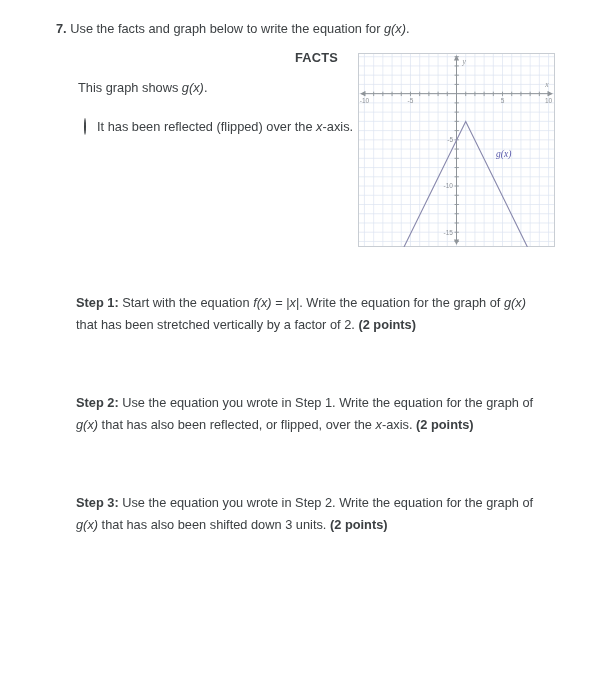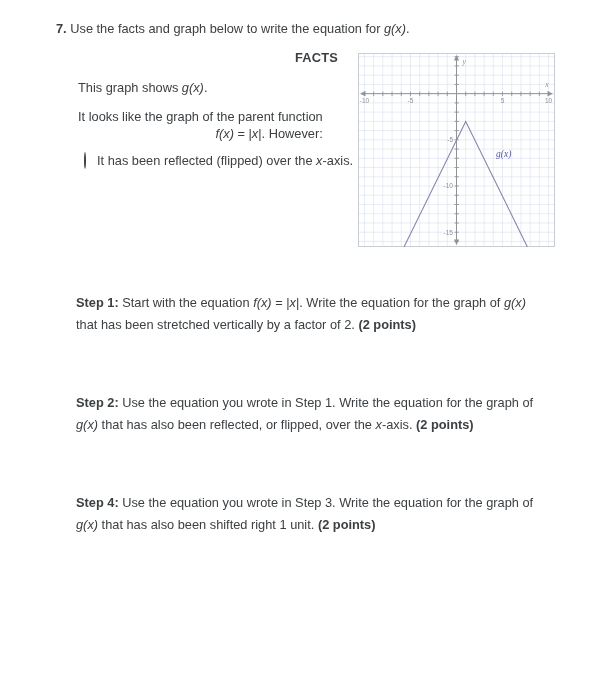--- a/index.html
+++ b/index.html
@@ -30,21 +30,20 @@
 
 <div class="facts-heading">FACTS</div>
 
 <div class="facts">
   <div class="fact">
     <span class="bcell"><span class="b-disc"></span></span>
     <span class="ft"><span>This graph shows </span><span style="font-style: italic;">g(x)</span><span>.</span></span>
   </div>
   <div class="fact">
     <span class="bcell"><span class="b-disc"></span></span>
-    <span class="ft"><span>It looks like the graph of the parent function</span><br><span style="font-style: italic;">f(x)</span><span> = |</span><span style="font-style: italic;">x</span><span>|. However:</span></span>
   </div>
   <div class="subfacts">
     <div class="subfact">
       <span class="bcell-sub"><span class="b-circ"></span></span>
       <span class="ft"><span>It has been reflected (flipped) over the </span><span style="font-style: italic;">x</span><span>-axis.</span></span>
     </div>
   </div>
 </div>
 
 <div class="graph-box">
@@ -148,14 +147,14 @@
       <text x="104.49999999999999" y="11" fill="#8d9297" font-size="7.5" font-style="italic" font-family="&quot;Liberation Serif&quot;,serif">y</text>
       <text x="189" y="33.647619047619045" text-anchor="middle" fill="#8d9297" font-size="7.5" font-style="italic" font-family="&quot;Liberation Serif&quot;,serif">x</text>
       <polyline points="46.0,194.0 107.7,68.4 169.4,194.0" fill="none" stroke="#8888ac" stroke-width="1.1"></polyline>
       <text x="138.0841121495327" y="104.39047619047619" fill="#5959aa" font-size="9.5" font-style="italic" font-family="&quot;Liberation Serif&quot;,serif">g(x)</text>
     </svg>
 </div>
 
 <div class="steps">
   <div class="step"><span style="font-weight: 700;">Step 1:</span><span> Start with the equation </span><span style="font-style: italic;">f(x)</span><span> = |</span><span style="font-style: italic;">x</span><span>|. Write the equation for the graph of </span><span style="font-style: italic;">g(x)</span><br><span>that has been stretched vertically by a factor of 2. </span><span style="font-weight: 700;">(2 points)</span></div>
   <div class="step"><span style="font-weight: 700;">Step 2:</span><span> Use the equation you wrote in Step 1. Write the equation for the graph of</span><br><span style="font-style: italic;">g(x)</span><span> that has also been reflected, or flipped, over the </span><span style="font-style: italic;">x</span><span>-axis. </span><span style="font-weight: 700;">(2 points)</span></div>
-  <div class="step"><span style="font-weight: 700;">Step 4:</span><span> Use the equation you wrote in Step 3. Write the equation for the graph of</span><br><span style="font-style: italic;">g(x)</span><span> that has also been shifted right 1 unit. </span><span style="font-weight: 700;">(2 points)</span></div>
+  <div class="step"><span style="font-weight: 700;">Step 3:</span><span> Use the equation you wrote in Step 2. Write the equation for the graph of</span><br><span style="font-style: italic;">g(x)</span><span> that has also been shifted down 3 units. </span><span style="font-weight: 700;">(2 points)</span></div>
 </div>
 
 </body></html>

